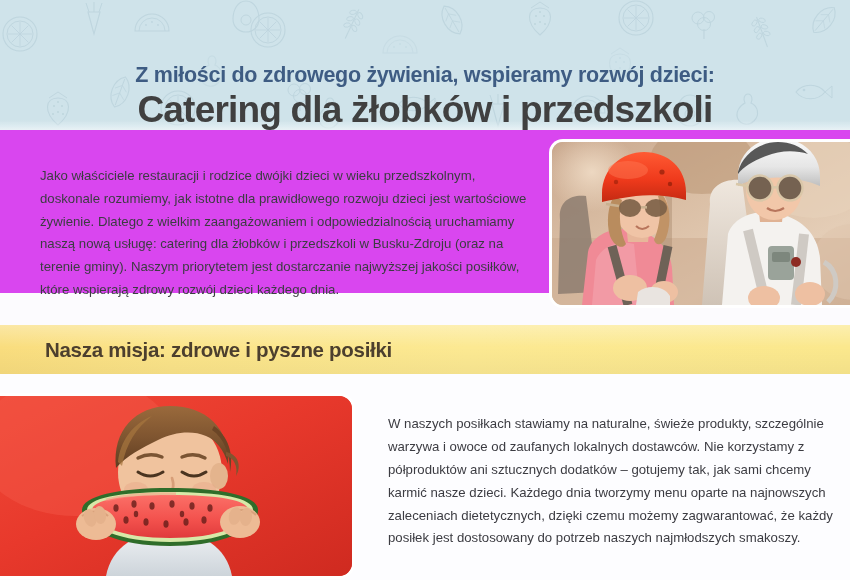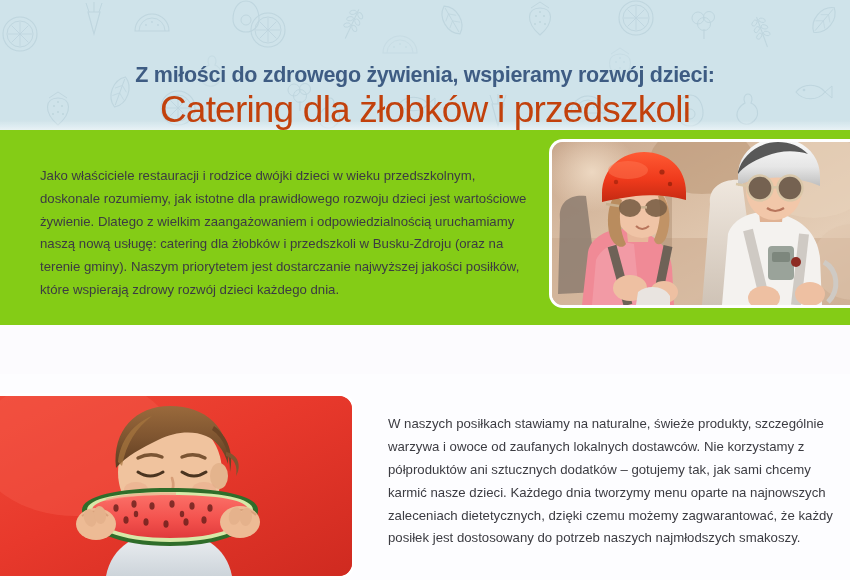--- a/index.html
+++ b/index.html
@@ -29,29 +29,29 @@
     position:absolute;left:0;top:0;width:850px;height:130px;
     display:flex;flex-direction:column;align-items:center;justify-content:flex-end;
     z-index:3;
   }
   .hdr-line1{
     font-size:21.5px;font-weight:bold;color:#3e5c83;
     letter-spacing:-0.3px;line-height:1.15;
     white-space:nowrap;margin-bottom:2px;
   }
   .hdr-line2{
-    font-size:37px;font-weight:normal;color:#c2410c;
+    font-size:37px;font-weight:bold;color:#404040;
     letter-spacing:-0.8px;line-height:1.08;
     white-space:nowrap;
   }
 
   
   .sec1{
-    position:absolute;left:0;top:130px;width:850px;height:195px;
-    background:#84cc16;
+    position:absolute;left:0;top:130px;width:850px;height:163px;
+    background:#d946ef;
   }
   .para1{
     position:absolute;left:40px;top:22px;width:490px;
     font-size:13.2px;line-height:1.72;color:#3c3c42;
     font-family:"Liberation Sans", sans-serif;
   }
   .photo-top{
     position:absolute;left:552px;top:12px;width:320px;height:163px;
     border-radius:11px;overflow:hidden;
     box-shadow:0 0 0 3px #ffffff;
@@ -329,20 +329,24 @@
 
           <ellipse cx="212" cy="156" rx="16" ry="12" fill="#eec0a2"></ellipse>
           <ellipse cx="258" cy="152" rx="15" ry="12" fill="#eec0a2"></ellipse>
 
           <path d="M272,120 C286,128 288,148 276,160" stroke="#cfcac4" stroke-width="5" fill="none"></path>
         </g>
       </svg>
     </div>
   </div>
 
+  <div class="banner">
+    <div class="banner-inner"></div>
+    <div class="banner-title">Nasza misja: zdrowe i pyszne posiłki</div>
+  </div>
 
   <div class="sec2">
 
     <div class="photo-bottom">
       <svg viewBox="0 0 366 180" preserveAspectRatio="xMidYMid slice" xmlns="http://www.w3.org/2000/svg">
         <defs>
           <linearGradient id="redBg" x1="0" y1="0" x2="1" y2="1">
             <stop offset="0%" stop-color="#f04a38"></stop>
             <stop offset="45%" stop-color="#e8392c"></stop>
             <stop offset="100%" stop-color="#cf2a20"></stop>

